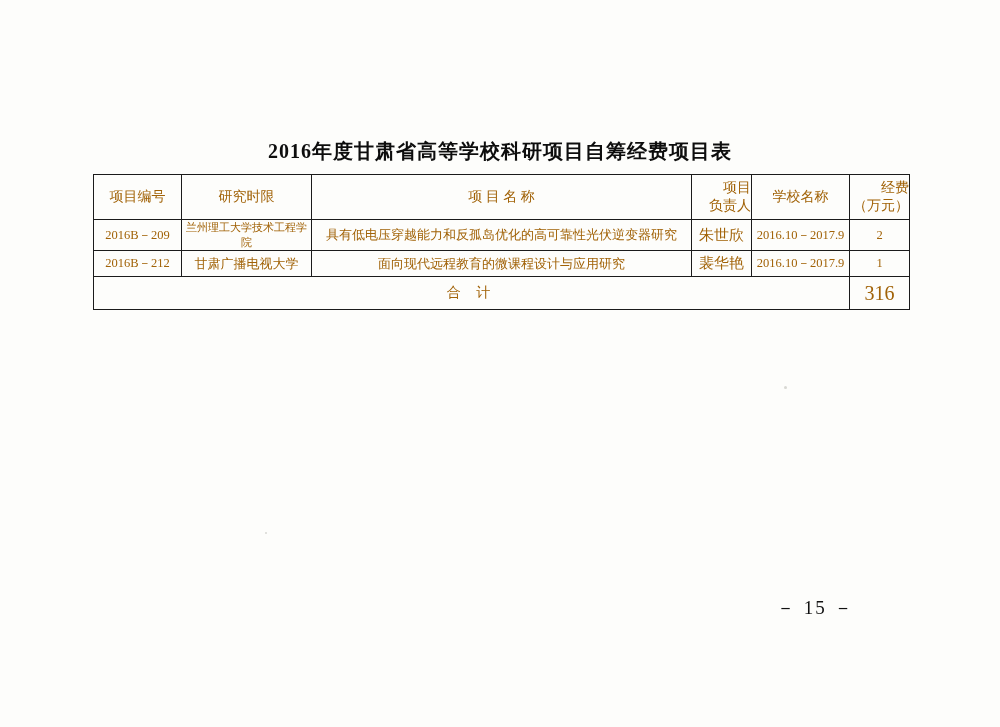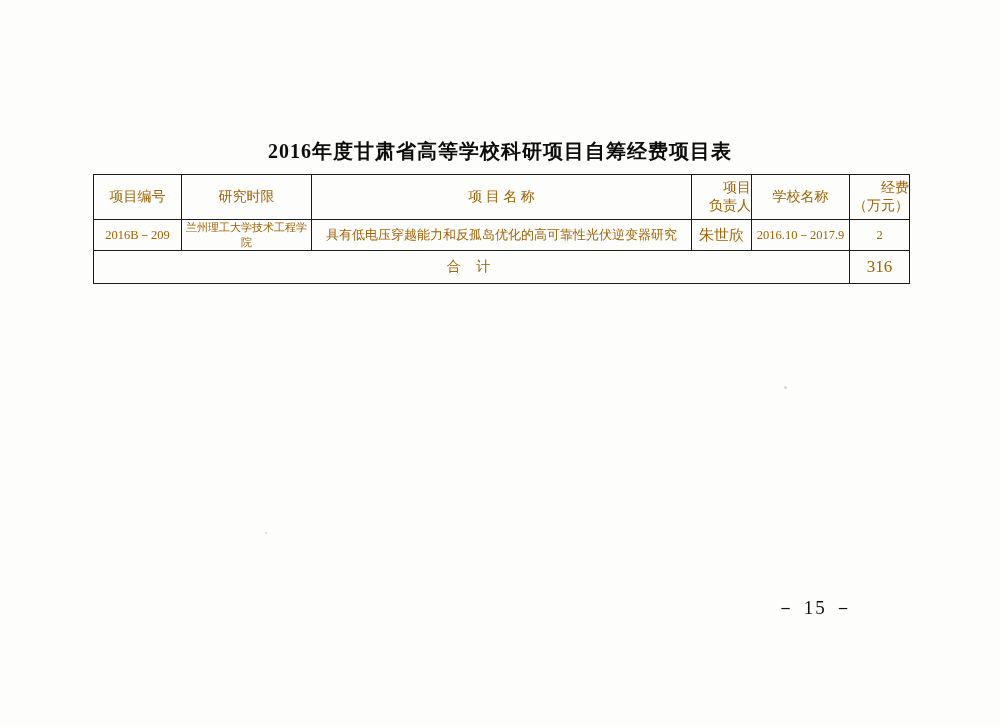--- a/index.html
+++ b/index.html
@@ -116,21 +116,21 @@
     height: 32px;
   }
   .total-label {
     text-align: left;
     padding-left: 16px;
     font-size: 14px;
     letter-spacing: 6px;
   }
   .total-value {
     font-weight: bold;
-    font-size: 17px;
+    font-size: 20px;
   }
   .page-number {
     position: absolute;
     left: 0;
     top: 595px;
     width: 1000px;
     text-align: center;
     padding-right: 0;
     font-size: 19px;
     letter-spacing: 2px;
@@ -185,20 +185,28 @@
       </thead>
       <tbody>
         <tr>
           <td class="cell-id">2016B－209</td>
           <td class="cell-school">兰州理工大学技术工程学院</td>
           <td class="cell-name">具有低电压穿越能力和反孤岛优化的高可靠性光伏逆变器研究</td>
           <td class="cell-leader">朱世欣</td>
           <td class="cell-period">2016.10－2017.9</td>
           <td class="cell-fund">2</td>
         </tr>
+        <tr>
+          <td class="cell-id">2016B－212</td>
+          <td class="cell-school big">甘肃广播电视大学</td>
+          <td class="cell-name">面向现代远程教育的微课程设计与应用研究</td>
+          <td class="cell-leader">裴华艳</td>
+          <td class="cell-period">2016.10－2017.9</td>
+          <td class="cell-fund">1</td>
+        </tr>
         <tr class="total-row">
           <td class="total-label" colspan="5">合  计</td>
           <td class="total-value">316</td>
         </tr>
       </tbody>
     </table>
   </div>
 
   <div class="page-number">
     <span class="inner">－ 15 －</span>

